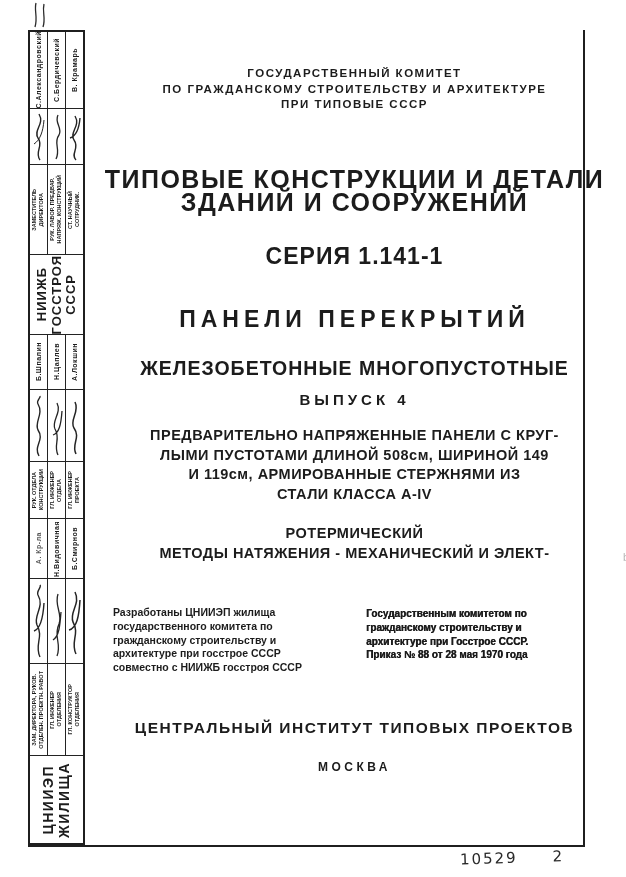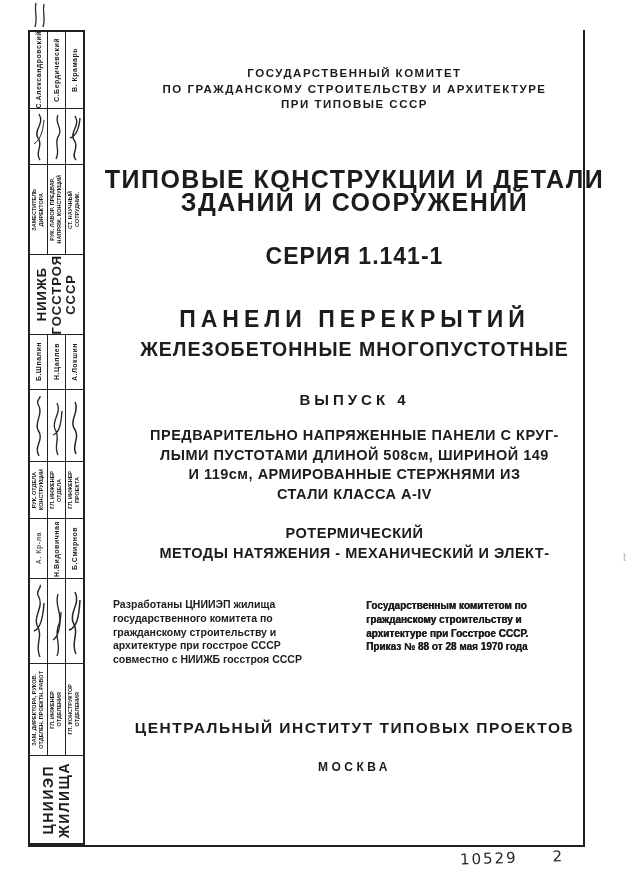--- a/index.html
+++ b/index.html
@@ -29,25 +29,25 @@
   .unit-b .vtext{font-size:14px;letter-spacing:1.5px;}
   .twoline{display:flex;flex-direction:row;gap:1px;align-items:center;justify-content:center;}
   .sig svg{display:block;}
   
   .main{position:absolute;left:85px;top:0;width:499px;height:877px;padding-left:40px;}
   .cblock{position:absolute;left:0;width:100%;text-align:center;font-weight:bold;}
   .committee{top:66px;font-size:11.5px;line-height:15.5px;letter-spacing:1.5px;}
   .doctype{top:168px;font-size:25px;line-height:23px;letter-spacing:1.5px;}
   .series{top:243px;font-size:23px;letter-spacing:1px;}
   .title1{top:306px;font-size:23px;letter-spacing:5px;}
-  .title2{top:338px;font-size:19.5px;letter-spacing:1px;}
+  .title2{top:357px;font-size:19.5px;letter-spacing:1px;}
   .issue{top:391px;font-size:15px;letter-spacing:4px;}
   .desc{top:426px;font-size:14.5px;line-height:19.5px;letter-spacing:.5px;}
   .methods{top:524px;font-size:14.5px;line-height:19.5px;letter-spacing:.5px;}
-  .col{position:absolute;font-size:10.5px;line-height:13.8px;font-weight:bold;text-align:left;}
+  .col{position:absolute;font-size:10.5px;line-height:13.8px;font-weight:bold;text-align:left;margin-top:8px;}
   .col-dev{left:28px;top:598px;width:250px;}
   .col-app{left:281px;top:599px;width:218px;font-size:10px;text-shadow:.4px 0 0 #1c1c1c;}
   .institute{top:719px;font-size:15.5px;letter-spacing:1.5px;}
   .city{top:760px;font-size:12px;letter-spacing:3.5px;}
   
   .rborder{position:absolute;left:583px;top:30px;width:2px;height:817px;background:#1f1f1f;}
   .bborder{position:absolute;left:28px;top:845px;width:557px;height:2px;background:#1f1f1f;}
   
   .handnum{
     position:absolute;top:848px;left:460px;width:150px;

